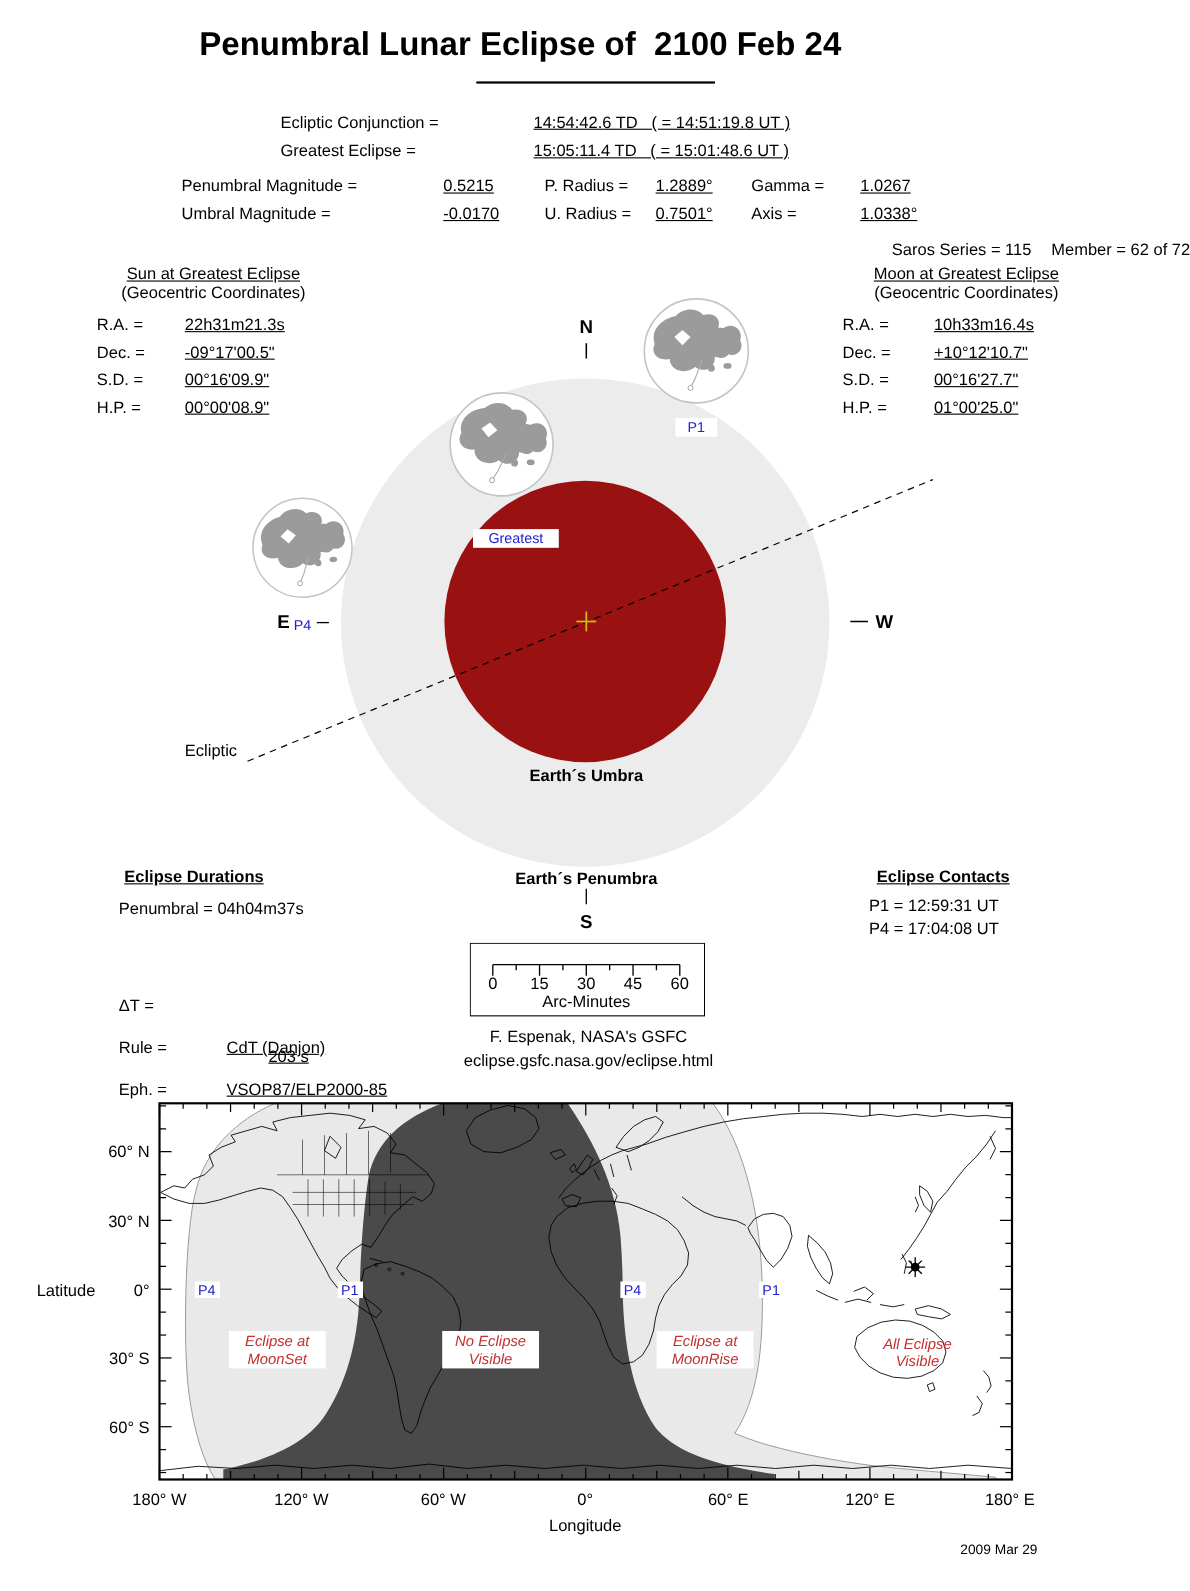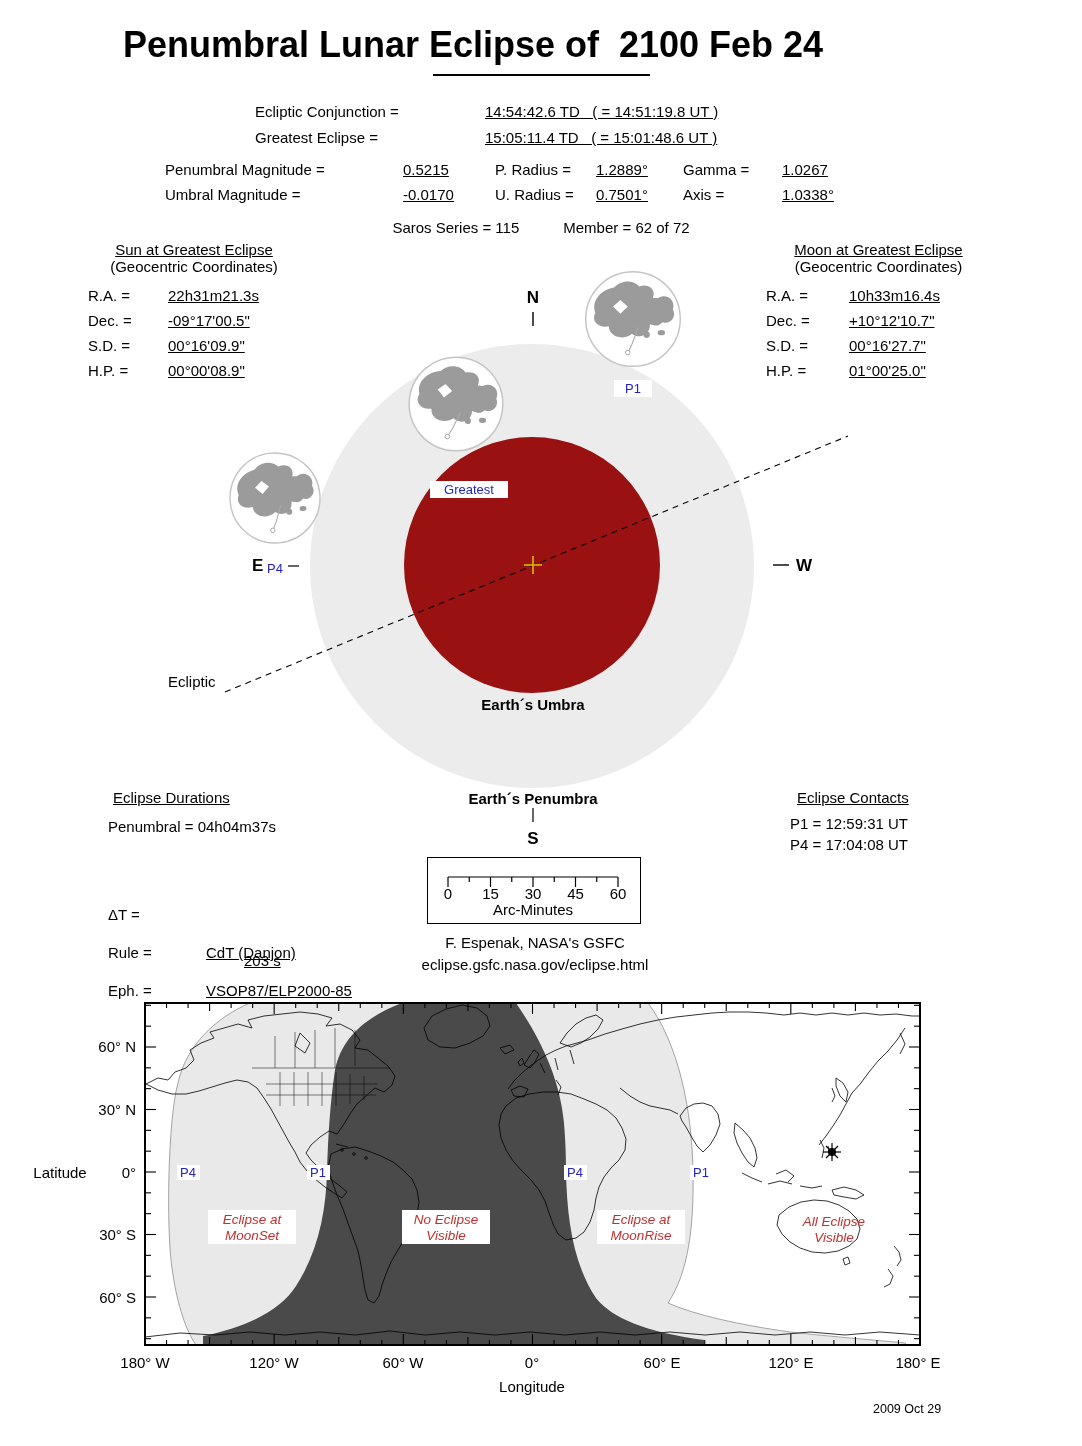--- a/index.html
+++ b/index.html
@@ -1,34 +1,34 @@
 <!DOCTYPE html>
 <html><head>
 <meta charset="utf-8">
 <style>
   html,body{margin:0;padding:0;background:#fff;}
   .page{position:relative;width:1082px;height:1446px;background:#ffffff;overflow:hidden;
         font-family:"Liberation Sans","DejaVu Sans",sans-serif;color:#000;}
   .abs{position:absolute;}
-  .pagetitle{left:0;top:24px;width:946px;text-align:center;font-size:36px;font-weight:bold;white-space:pre;}
+  .pagetitle{left:0;top:24px;width:946px;text-align:center;font-size:30px;font-weight:bold;white-space:pre;}
   .title-rule{left:433px;top:74px;width:217px;height:2px;background:#000;}
   .kv-grid{display:grid;font-size:15px;}
   .lbl{white-space:pre;}
   .val{text-align:left;padding-left:8px;white-space:pre;text-decoration:underline;}
   .conj{left:255px;top:103px;grid-template-columns:222px 340px;grid-auto-rows:26px;}
   .mags{left:165px;top:161px;grid-template-columns:230px 100px 93px 95px 91px 105px;grid-auto-rows:25px;}
-  .saros{left:0;top:219px;width:1082px;display:flex;justify-content:center;gap:44px;font-size:15px;}
+  .saros{left:0;top:219px;width:1082px;display:flex;justify-content:flex-end;gap:18px;font-size:15px;}
   .coordblock{width:212px;text-align:center;font-size:15px;}
   .coordblock .bt{text-decoration:underline;}
   .sunblock{left:88px;top:241px;}
   .moonblock{left:766px;top:241px;width:225px;}
   .sunrows{left:88px;top:287px;grid-template-columns:72px 140px;grid-auto-rows:25px;}
   .moonrows{left:766px;top:287px;grid-template-columns:75px 150px;grid-auto-rows:25px;}
   .secblock{font-size:15px;}
-  .sec-title{text-decoration:underline;}
+  .sec-title{text-decoration:underline;font-weight:bold;}
   .durblock{left:90px;top:789px;width:240px;}
   .durblock .sec-title{margin-left:23px;}
   .durblock .row{margin-top:12px;margin-left:18px;}
   .conblock{left:783px;top:789px;width:180px;}
   .conblock .sec-title{margin-left:14px;}
   .conblock .row{margin-top:9px;margin-left:7px;}
   .conblock .row2{margin-top:4px;margin-left:7px;}
   .params{left:108px;top:906px;grid-template-columns:78px 220px;grid-auto-rows:26px;gap:12px;}
   .indent{padding-left:46px;margin-top:46px;}
   .credit{left:360px;top:934px;width:350px;text-align:center;font-size:15px;}
@@ -409,14 +409,14 @@
     <text x="145" y="380" text-anchor="middle" class="axtick">180° W</text>
     <text x="274" y="380" text-anchor="middle" class="axtick">120° W</text>
     <text x="403" y="380" text-anchor="middle" class="axtick">60° W</text>
     <text x="532" y="380" text-anchor="middle" class="axtick">0°</text>
     <text x="662" y="380" text-anchor="middle" class="axtick">60° E</text>
     <text x="791" y="380" text-anchor="middle" class="axtick">120° E</text>
     <text x="918" y="380" text-anchor="middle" class="axtick">180° E</text>
     <text x="532" y="404" text-anchor="middle" class="axtick">Longitude</text>
   </svg>
 
-  <div class="abs datestamp">2009 Oct 29</div>
+  <div class="abs datestamp">2009 Mar 29</div>
 </div>
 
 </body></html>

